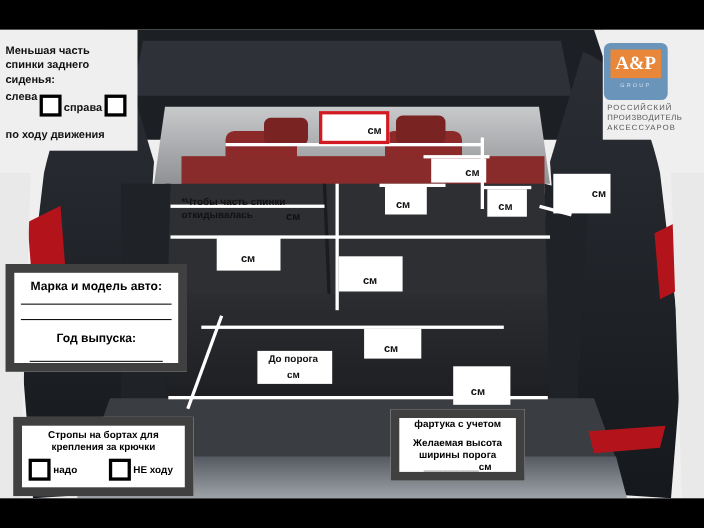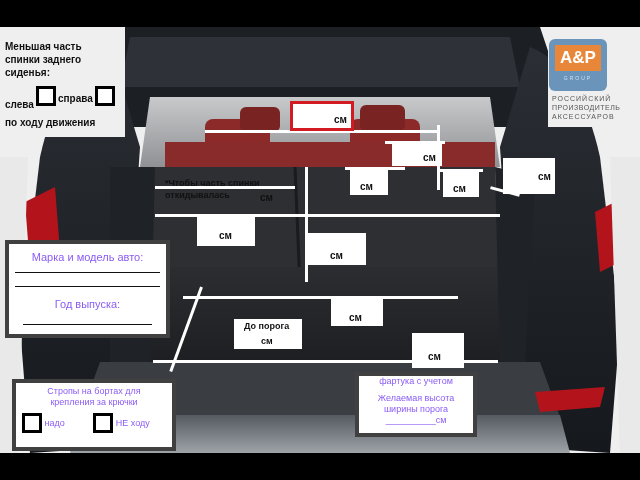--- a/index.html
+++ b/index.html
@@ -4,21 +4,21 @@
 <style>
   html,body{margin:0;padding:0;}
   body{width:640px;height:480px;position:relative;overflow:hidden;background:#000;font-family:"Liberation Sans",sans-serif;}
   .canvas{position:absolute;left:0;top:27px;width:640px;height:426px;background:#efefef;overflow:hidden;}
   .photo{position:absolute;inset:0;}
   .abs{position:absolute;}
   .wline{position:absolute;background:#fff;}
   .mbox{position:absolute;background:#fff;font-weight:bold;font-size:10px;color:#111;}
   .mbox .u{position:absolute;font-size:10px;font-weight:bold;}
   .txt{position:absolute;font-weight:bold;color:#111;}
-  .panel{position:absolute;background:#fff;border:4px solid #404040;box-sizing:border-box;text-align:center;color:#8b5cf6;font-weight:normal;}
+  .panel{position:absolute;background:#fff;border:8px solid #404040;box-sizing:border-box;text-align:center;color:#000000;font-weight:bold;}
   .chk{display:inline-block;width:17px;height:17px;border:3px solid #000;background:#fff;vertical-align:middle;box-sizing:border-box;}
   .uline{display:block;border-bottom:1.5px solid #111;}
 </style>
 </head>
 <body>
 
 <div class="canvas">
 
   <svg class="photo" width="640" height="426" viewBox="0 0 640 426">
     <defs>
@@ -70,30 +70,30 @@
     <path d="M535 365 L605 360 L600 380 L540 385 Z" fill="#b3141c"></path>
 
     <path d="M610 130 L640 130 L640 426 L620 426 Z" fill="#e9e9e9"></path>
     <path d="M0 130 L28 130 L18 426 L0 426 Z" fill="#e9e9e9"></path>
   </svg>
 
   <div class="abs" style="left:0;top:0;width:125px;height:110px;background:#efefef;">
     <div class="txt" style="left:5px;top:14px;font-size:10px;text-align:right;">Меньшая часть</div>
     <div class="txt" style="left:5px;top:27px;font-size:10px;">спинки заднего</div>
     <div class="txt" style="left:5px;top:40px;font-size:10px;">сиденья:</div>
-    <div class="txt" style="left:5px;top:72px;font-size:10px;text-align:center;">слева</div>
+    <div class="txt" style="left:5px;top:56px;font-size:10px;text-align:center;">слева</div>
     <span class="abs chk" style="left:36px;top:59px;width:20px;height:20px;"></span>
     <div class="txt" style="left:58px;top:66px;font-size:10px;">справа</div>
     <span class="abs chk" style="left:95px;top:59px;width:20px;height:20px;"></span>
     <div class="txt" style="left:5px;top:90px;font-size:10px;">по ходу движения</div>
   </div>
 
   <div class="abs" style="left:548px;top:0;width:92px;height:100px;background:#efefef;">
     <div class="abs" style="left:1px;top:12px;width:58px;height:52px;background:#6b94ba;border-radius:6px;">
-      <div class="abs" style="left:6px;top:6px;width:46px;height:26px;background:#e8873a;color:#fff;font-weight:bold;font-size:17px;text-align:center;line-height:26px;">A&amp;P</div>
+      <div class="abs" style="left:6px;top:6px;width:46px;height:26px;background:#e8873a;color:#fff;font-weight:bold;font-size:17px;text-align:center;line-height:26px;font-family:Liberation Serif, serif;">A&amp;P</div>
       <div class="abs" style="left:0;top:36px;width:58px;text-align:center;color:#cfe0ee;font-size:5px;letter-spacing:2px;">GROUP</div>
     </div>
     <div class="abs" style="left:4px;top:68px;font-size:7px;color:#555;letter-spacing:1px;">РОССИЙСКИЙ</div>
     <div class="abs" style="left:4px;top:77px;font-size:7px;color:#555;letter-spacing:0.5px;">ПРОИЗВОДИТЕЛЬ</div>
     <div class="abs" style="left:4px;top:86px;font-size:7px;color:#555;letter-spacing:1px;">АКСЕССУАРОВ</div>
   </div>
 
   <div class="wline" style="left:205px;top:103px;width:235px;height:3px;"></div>
   <div class="wline" style="left:385px;top:114px;width:60px;height:3px;"></div>
   <div class="wline" style="left:155px;top:159px;width:140px;height:3px;"></div>

